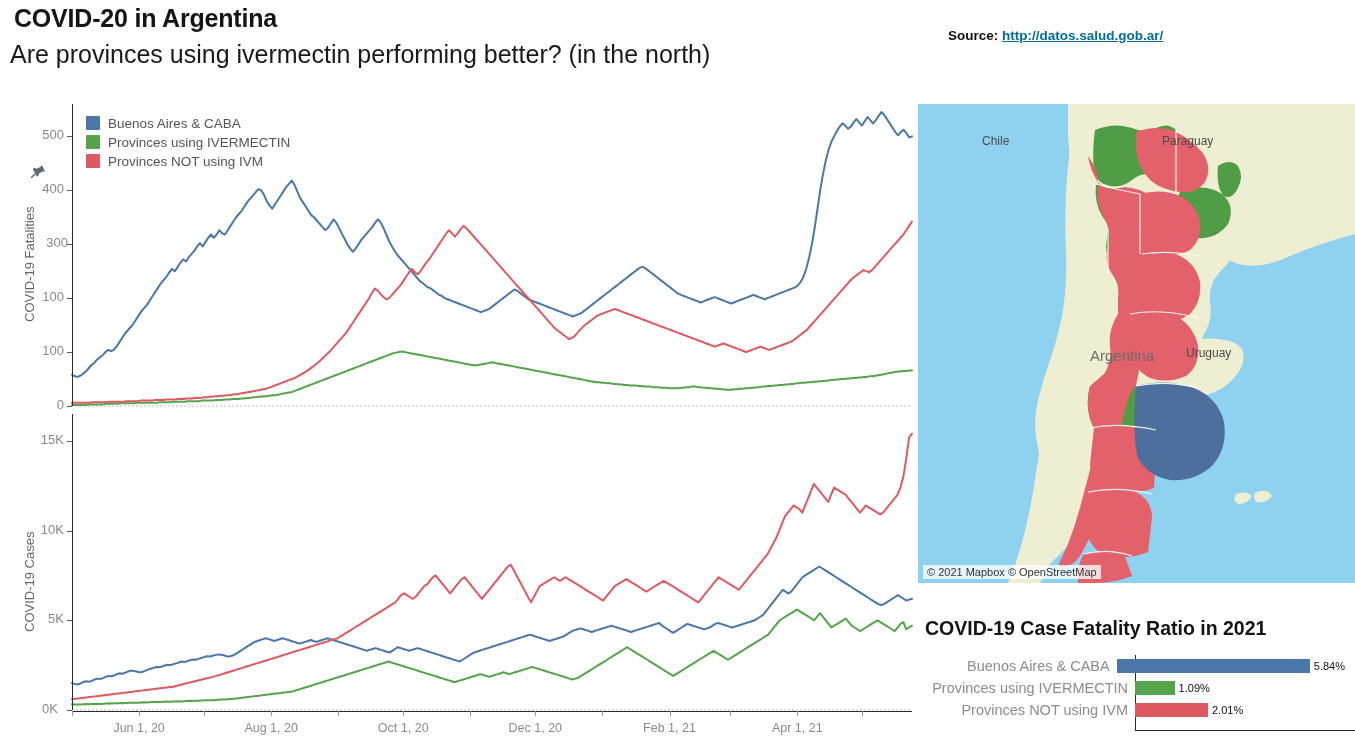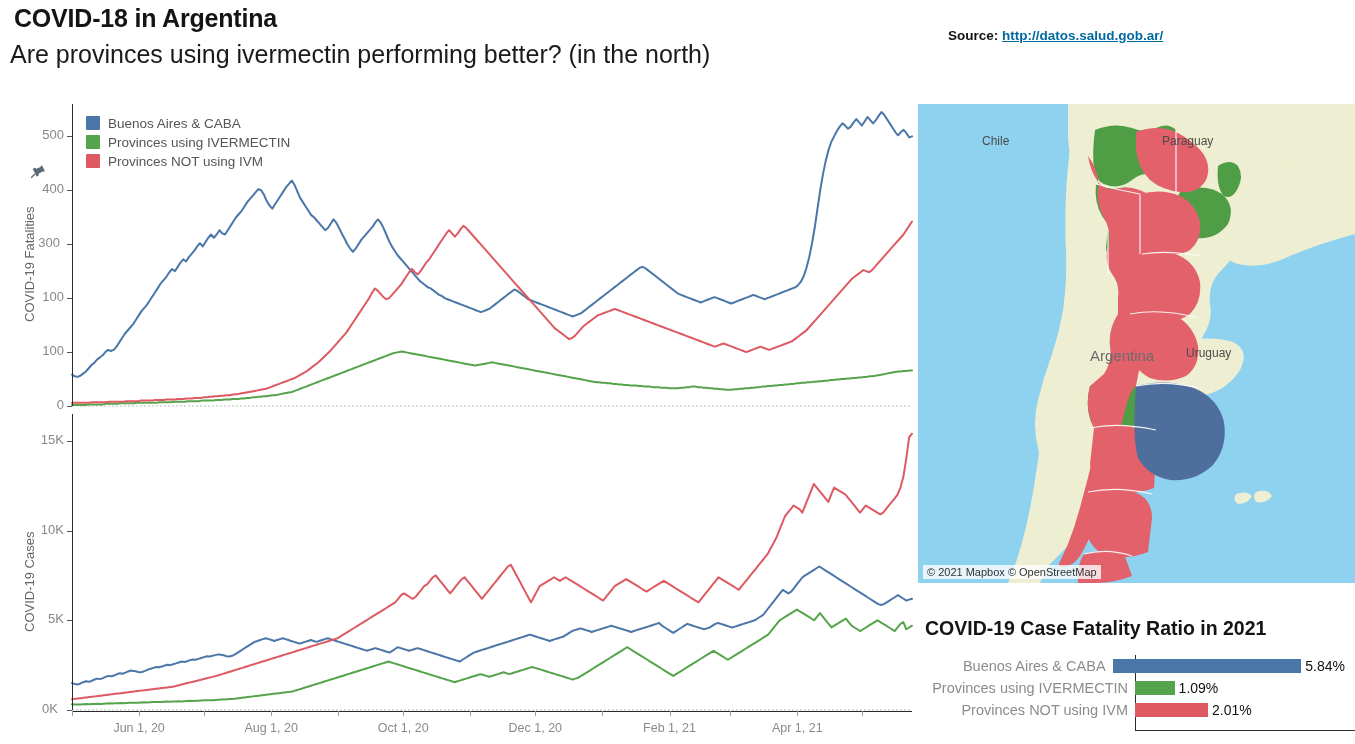--- a/index.html
+++ b/index.html
@@ -99,32 +99,32 @@
     position:absolute; left:925px; top:617px;
     font-size:19.5px; font-weight:bold; color:#141414; white-space:nowrap;
   }
   .cfr-rows { position:absolute; left:925px; top:655px; width:420px; }
   .cfr-row { position:relative; height:22px; display:flex; align-items:center; }
   .cfr-name {
     width:210px; text-align:right; padding-right:7px;
     font-size:14.5px; color:#8c8c8c; white-space:nowrap;
   }
   .cfr-bar { height:14px; }
-  .cfr-val { font-size:14px; color:#111; margin-left:4px; white-space:nowrap; }
+  .cfr-val { font-size:11px; color:#111; margin-left:4px; white-space:nowrap; }
   .cfr-axis-v { position:absolute; left:1135px; top:655px; width:1px; height:75px; background:#2b2b2b; }
   .cfr-axis-h { position:absolute; left:1135px; top:730px; width:220px; height:1px; background:#2b2b2b; }
 
   svg.series { position:absolute; left:0; top:0; overflow:visible; }
 </style>
 </head>
 <body>
 
 <div id="root">
 
-  <div class="title">COVID-18 in Argentina</div>
+  <div class="title">COVID-20 in Argentina</div>
   <div class="subtitle">Are provinces using ivermectin performing better? (in the north)</div>
   <div class="source">
     <span>Source:</span>
     <a href="#">http://datos.salud.gob.ar/</a>
   </div>
 
   <div class="plot" id="fatalities-plot" style="left:72px; top:104px; width:840px; height:302px;">
     <svg class="series" id="fat-svg" width="840" height="302" viewBox="0 0 840 302" preserveAspectRatio="none">
         <line x1="0" x2="840" y1="302" y2="302" stroke="#bdbdbd" stroke-width="1" stroke-dasharray="2,2"></line>
         <polyline points="0.00,270.72 2.78,272.34 5.56,272.88 8.34,271.80 11.13,269.64 13.91,267.49 16.69,264.25 19.47,261.01 22.25,258.86 25.03,255.62 27.81,253.46 30.60,251.31 33.38,248.07 36.16,245.91 38.94,246.99 41.72,245.91 44.50,242.68 47.28,238.36 50.07,234.05 52.85,229.74 55.63,226.50 58.41,223.26 61.19,220.03 63.97,215.71 66.75,211.40 69.54,207.09 72.32,203.85 75.10,200.61 77.88,196.30 80.66,191.99 83.44,187.67 86.23,183.36 89.01,179.04 91.79,175.81 94.57,172.57 97.35,168.26 100.13,165.02 102.91,167.18 105.70,162.86 108.48,158.55 111.26,155.31 114.04,157.47 116.82,153.16 119.60,149.92 122.38,146.69 125.17,142.37 127.95,139.14 130.73,142.37 133.51,138.06 136.29,133.74 139.07,130.51 141.85,133.74 144.64,130.51 147.42,126.19 150.20,129.43 152.98,130.51 155.76,126.19 158.54,121.88 161.32,117.56 164.11,113.25 166.89,110.01 169.67,106.78 172.45,102.46 175.23,98.15 178.01,94.91 180.79,91.68 183.58,88.44 186.36,85.21 189.14,86.29 191.92,90.60 194.70,97.07 197.48,101.39 200.26,104.62 203.05,100.31 205.83,95.99 208.61,91.68 211.39,87.36 214.17,83.05 216.95,79.81 219.74,76.58 222.52,80.89 225.30,87.36 228.08,93.84 230.86,98.15 233.64,102.46 236.42,106.78 239.21,111.09 241.99,113.25 244.77,116.49 247.55,119.72 250.33,122.96 253.11,126.19 255.89,124.04 258.68,119.72 261.46,115.41 264.24,118.64 267.02,124.04 269.80,129.43 272.58,134.82 275.36,140.21 278.15,144.53 280.93,147.76 283.71,144.53 286.49,140.21 289.27,135.90 292.05,132.66 294.83,129.43 297.62,126.19 300.40,122.96 303.18,118.64 305.96,115.41 308.74,118.64 311.52,124.04 314.30,130.51 317.09,136.98 319.87,142.37 322.65,146.69 325.43,151.00 328.21,154.24 330.99,157.47 333.77,160.71 336.56,163.94 339.34,167.18 342.12,170.41 344.90,173.65 347.68,176.89 350.46,179.04 353.25,181.20 356.03,183.36 358.81,184.44 361.59,186.59 364.37,188.75 367.15,190.91 369.93,191.99 372.72,194.14 375.50,195.22 378.28,196.30 381.06,197.38 383.84,198.46 386.62,199.54 389.40,200.61 392.19,201.69 394.97,202.77 397.75,203.85 400.53,204.93 403.31,206.01 406.09,207.09 408.87,208.16 411.66,207.09 414.44,206.01 417.22,204.93 420.00,202.77 422.78,200.61 425.56,198.46 428.34,196.30 431.13,194.14 433.91,191.99 436.69,189.83 439.47,187.67 442.25,185.51 445.03,186.59 447.81,188.75 450.60,190.91 453.38,193.06 456.16,195.22 458.94,196.30 461.72,197.38 464.50,198.46 467.28,199.54 470.07,200.61 472.85,201.69 475.63,202.77 478.41,203.85 481.19,204.93 483.97,206.01 486.75,207.09 489.54,208.16 492.32,209.24 495.10,210.32 497.88,211.40 500.66,212.48 503.44,211.40 506.23,210.32 509.01,209.24 511.79,207.09 514.57,204.93 517.35,202.77 520.13,200.61 522.91,198.46 525.70,196.30 528.48,194.14 531.26,191.99 534.04,189.83 536.82,187.67 539.60,185.51 542.38,183.36 545.17,181.20 547.95,179.04 550.73,176.89 553.51,174.73 556.29,172.57 559.07,170.41 561.85,168.26 564.64,166.10 567.42,163.94 570.20,162.86 572.98,163.94 575.76,166.10 578.54,168.26 581.32,170.41 584.11,172.57 586.89,174.73 589.67,176.89 592.45,179.04 595.23,181.20 598.01,183.36 600.79,185.51 603.58,187.67 606.36,189.83 609.14,190.91 611.92,191.99 614.70,193.06 617.48,194.14 620.26,195.22 623.05,196.30 625.83,197.38 628.61,198.46 631.39,197.38 634.17,196.30 636.95,195.22 639.74,194.14 642.52,193.06 645.30,194.14 648.08,195.22 650.86,196.30 653.64,197.38 656.42,198.46 659.21,199.54 661.99,198.46 664.77,197.38 667.55,196.30 670.33,195.22 673.11,194.14 675.89,193.06 678.68,191.99 681.46,190.91 684.24,191.99 687.02,193.06 689.80,194.14 692.58,195.22 695.36,194.14 698.15,193.06 700.93,191.99 703.71,190.91 706.49,189.83 709.27,188.75 712.05,187.67 714.83,186.59 717.62,185.51 720.40,184.44 723.18,183.36 725.96,181.20 728.74,177.96 731.52,172.57 734.30,164.48 737.09,153.70 739.87,140.21 742.65,124.04 745.43,105.16 748.21,86.29 750.99,70.11 753.77,56.63 756.56,45.84 759.34,37.75 762.12,32.36 764.90,26.96 767.68,22.65 770.46,19.41 773.25,21.57 776.03,24.81 778.81,22.65 781.59,18.34 784.37,15.10 787.15,18.34 789.93,21.57 792.72,17.26 795.50,12.94 798.28,16.18 801.06,19.41 803.84,16.18 806.62,11.86 809.40,8.09 812.19,10.79 814.97,15.10 817.75,19.41 820.53,23.73 823.31,28.04 826.09,31.28 828.87,28.04 831.66,25.89 834.44,29.12 837.22,33.44 840.00,32.36" fill="none" stroke="#4b76a8" stroke-width="2" stroke-linejoin="round" stroke-linecap="round"></polyline>
@@ -133,21 +133,21 @@
       </svg>
   </div>
   <div class="axis-line-v" style="left:72px; top:104px; height:302px;"></div>
   <div id="fat-ticks">
       <div class="tick-label" style="left: 10px; top: 397px; width: 54px;">0</div>
       <div class="tick-mark" style="left: 67px; top: 406px;"></div>
       <div class="tick-label" style="left: 10px; top: 343.071px; width: 54px;">100</div>
       <div class="tick-mark" style="left: 67px; top: 352.071px;"></div>
       <div class="tick-label" style="left: 10px; top: 289.143px; width: 54px;">100</div>
       <div class="tick-mark" style="left: 67px; top: 298.143px;"></div>
-      <div class="tick-label" style="left: 6px; top: 235.214px; width: 54px;">300</div>
+      <div class="tick-label" style="left: 14px; top: 235.214px; width: 54px;">300</div>
       <div class="tick-mark" style="left: 67px; top: 244.214px;"></div>
       <div class="tick-label" style="left: 10px; top: 181.286px; width: 54px;">400</div>
       <div class="tick-mark" style="left: 67px; top: 190.286px;"></div>
       <div class="tick-label" style="left: 10px; top: 127.357px; width: 54px;">500</div>
       <div class="tick-mark" style="left: 67px; top: 136.357px;"></div>
     </div>
   <div class="axis-title" style="left:22px; top:322px;">COVID-19 Fatalities</div>
   <div class="pin-icon" style="left:30px; top:163px;">
     <svg width="16" height="16" viewBox="0 0 16 16" aria-hidden="true">
       <path d="M9.8 1.2 L14.8 6.2 L12.6 7.0 L9.6 10.0 L9.9 12.4 L8.4 13.6 L2.4 7.6 L3.6 6.1 L6.0 6.4 L9.0 3.4 Z" fill="#5b6875" transform="rotate(18 8 8)"></path>

